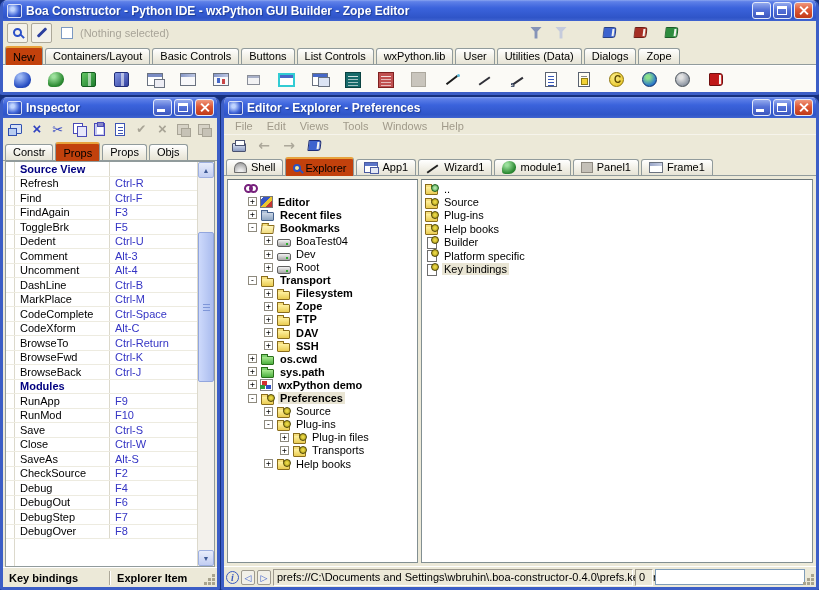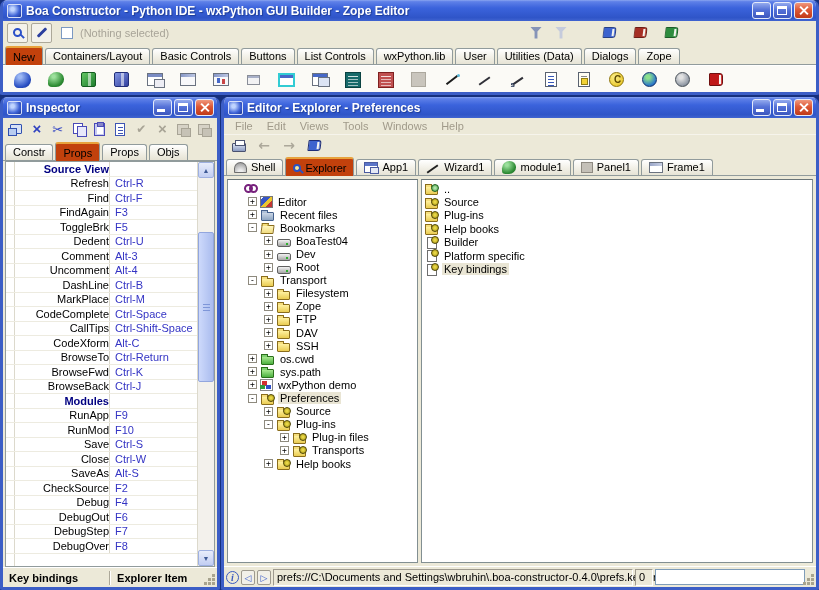--- a/index.html
+++ b/index.html
@@ -121,21 +121,21 @@
   .checklist-icon{width:10px;height:13px;background:#fff;border:1px solid #3E55B4;}
   .checklist-icon::before{content:"";position:absolute;left:2px;top:3px;width:5px;height:1px;background:#3E55B4;box-shadow:0 3px 0 #3E55B4,0 6px 0 #3E55B4;}
   .apply-icon::before{content:"\2714";color:#A8A496;font-size:12px;}
   .cancel-icon::before{content:"\00D7";color:#A8A496;font:bold 15px/12px "Liberation Sans",sans-serif;}
   .apply-all-icon,.revert-all-icon{width:12px;height:11px;background:#D6D2C6;border:1px solid #A8A496;}
   .apply-all-icon::after,.revert-all-icon::after{content:"";position:absolute;right:-3px;bottom:-3px;width:8px;height:7px;background:#C6C2B6;border:1px solid #A8A496;}
 
   #insp-table{flex:1;position:relative;background:#FFFFFF;border:1px solid #919B9C;margin:0 2px;overflow:hidden;
     background-image:linear-gradient(#DCD9CC,#DCD9CC);background-size:1px 100%;background-position:8px 0;background-repeat:no-repeat;}
   .prow{display:flex;height:14.5px;border-bottom:1px solid #EDEBE0;align-items:center;}
-  .pname{width:103px;padding-left:14px;white-space:nowrap;overflow:hidden;text-align:right;}
+  .pname{width:103px;padding-left:14px;white-space:nowrap;overflow:hidden;}
   .pval{flex:1;padding-left:5px;color:#3434C4;border-left:1px solid #DCD9CC;white-space:nowrap;overflow:hidden;align-self:stretch;display:flex;align-items:center;}
   .prow.ph .pname{color:#000080;font-weight:bold;}
   .vscroll{position:absolute;right:0;top:0;bottom:0;width:17px;background:#F3F1EC;border-left:1px solid #DCD9CC;}
   .sbtn{position:absolute;left:0;right:0;height:16px;background:linear-gradient(180deg,#E8EDFB,#C2CEF2);
     border:1px solid #9EB0E0;border-radius:2px;color:#3E5A96;font-size:7px;text-align:center;line-height:15px;}
   .sbtn.up{top:0;} .sbtn.down{bottom:0;}
   .sthumb{position:absolute;left:0;right:0;top:70px;height:150px;background:linear-gradient(90deg,#CDD9FB,#AABCEE);
     border:1px solid #92A6DE;border-radius:2px;}
   .sthumb::after{content:"";position:absolute;left:4px;top:50%;width:7px;height:1px;background:#7E96D8;box-shadow:0 -3px 0 #7E96D8,0 3px 0 #7E96D8;}
 
@@ -167,21 +167,21 @@
   .tab-app-icon::after{content:"";position:absolute;right:-2px;bottom:-2px;width:7px;height:5px;background:#E4E8F4;border:1px solid #4A5AA0;}
   .tab-boa-icon{width:14px;height:13px;background:radial-gradient(circle at 35% 30%,#9CE09C 10%,#2E8C34 65%,#135A1C);border-radius:55% 45% 50% 25%;}
   .tab-wand-icon{width:14px;height:12px;}
   .tab-wand-icon::before{content:"";position:absolute;left:0px;top:6px;width:13px;height:2px;background:#222;transform:rotate(-35deg);}
 
   #ed-content{flex:1;display:flex;padding:3px;gap:3px;overflow:hidden;}
   .panel{background:#fff;border:1px solid #828F92;border-top-color:#6A7578;overflow:hidden;padding:2px 0 0 2px;}
   #tree-panel{width:191px;flex:none;}
   #list-panel{flex:1;}
   .trow{display:flex;align-items:center;height:13.1px;gap:3px;white-space:nowrap;}
-  .trow.b .tl{font-weight:normal;}
+  .trow.b .tl{font-weight:bold;}
   .tl{padding:0 2px;}
   .trow.sel .tl{background:#E9E5D4;}
   .exp{width:9px;height:9px;flex:none;border:1px solid #8E8A7E;background:#fff;color:#000;
     font:8px/7px "DejaVu Sans Mono",monospace;text-align:center;}
   .exp.hid{visibility:hidden;}
   .lrow{display:flex;align-items:center;height:13.4px;gap:3px;white-space:nowrap;}
   .lrow .tl{padding:0 2px;}
   .lrow.sel .tl{background:#E9E5D4;}
 
   
@@ -451,24 +451,20 @@
       </div>
       <div class="prow">
         <div class="pname">MarkPlace</div>
         <div class="pval">Ctrl-M</div>
       </div>
       <div class="prow">
         <div class="pname">CodeComplete</div>
         <div class="pval">Ctrl-Space</div>
       </div>
       <div class="prow">
-        <div class="pname">CallTips</div>
-        <div class="pval">Ctrl-Shift-Space</div>
-      </div>
-      <div class="prow">
         <div class="pname">CodeXform</div>
         <div class="pval">Alt-C</div>
       </div>
       <div class="prow">
         <div class="pname">BrowseTo</div>
         <div class="pval">Ctrl-Return</div>
       </div>
       <div class="prow">
         <div class="pname">BrowseFwd</div>
         <div class="pval">Ctrl-K</div>

